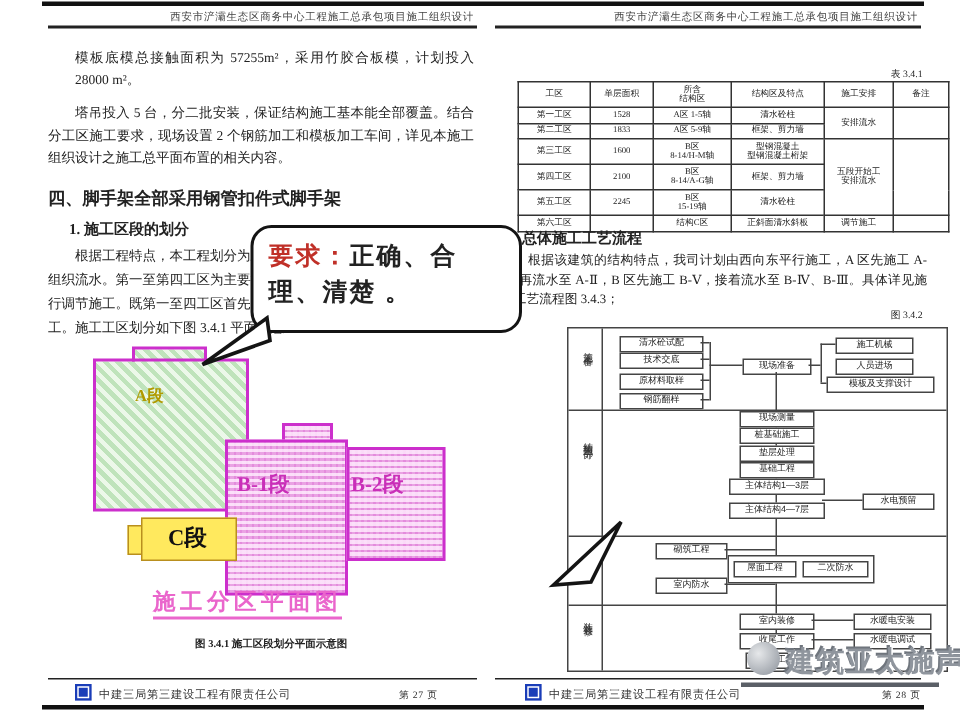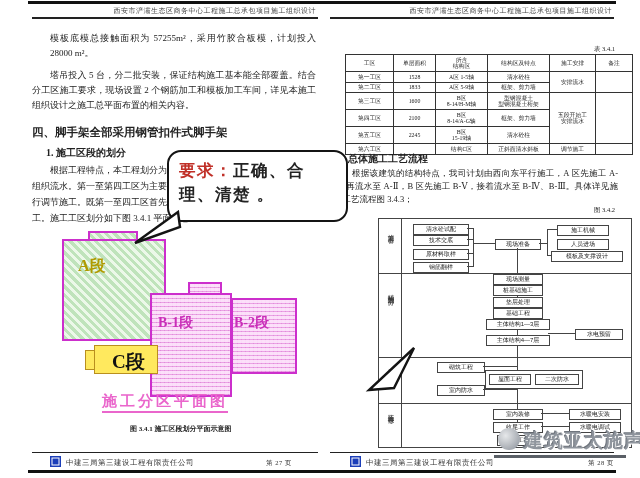--- a/index.html
+++ b/index.html
@@ -65,31 +65,31 @@
   <div class="abs h-big" style="left:32px;top:125px;">四、脚手架全部采用钢管扣件式脚手架</div>
   <div class="abs h-sub" style="left:46px;top:146px;">1. 施工区段的划分</div>
   <div class="abs frag" style="left:50px;top:163px;">根据工程特点，本工程划分为五个区</div>
   <div class="abs frag" style="left:32px;top:179px;">组织流水。第一至第四工区为主要控制工</div>
   <div class="abs frag" style="left:32px;top:195px;">行调节施工。既第一至四工区首先完成后</div>
   <div class="abs frag" style="left:32px;top:211px;">工。施工工区划分如下图 3.4.1 平面示意</div>
 
   <div class="abs" style="left:0;top:0;width:0;height:0;">
     <div class="abs zoneA" style="left:88px;top:231px;width:46px;height:12px;"></div>
     <div class="abs zoneA" style="left:62px;top:239px;width:100px;height:98px;"></div>
-    <div class="abs zlbl" style="left:78px;top:256px;font-size:16px;color:#b09a00;">A段</div>
+    <div class="abs zlbl" style="left:90px;top:256px;font-size:11px;color:#b09a00;">A段</div>
 
     <div class="abs zoneB" style="left:188px;top:282px;width:30px;height:16px;"></div>
     <div class="abs zoneB" style="left:150px;top:293px;width:78px;height:100px;"></div>
     <div class="abs zoneB" style="left:231px;top:298px;width:62px;height:72px;"></div>
     <div class="abs zlbl" style="left:158px;top:314px;font-size:14px;color:#c92fb8;">B-1段</div>
     <div class="abs zlbl" style="left:234px;top:314px;font-size:14px;color:#c92fb8;">B-2段</div>
 
     <div class="abs zoneC" style="left:85px;top:350px;width:12px;height:18px;"></div>
     <div class="abs zoneC" style="left:94px;top:345px;width:62px;height:27px;"></div>
-    <div class="abs zlbl" style="left:112px;top:349px;font-size:19px;color:#111;">C段</div>
+    <div class="abs zlbl" style="left:112px;top:349px;font-size:15px;color:#111;">C段</div>
 
     <div class="abs plan-label" style="left:102px;top:392px;">施工分区平面图</div>
     <div class="abs caption" style="left:130px;top:424px;">图 3.4.1 施工区段划分平面示意图</div>
   </div>
 
   <div class="rule" style="left:32px;top:452px;width:286px;height:1px;"></div>
   <div class="logo" style="left:50px;top:456px;"></div>
   <div class="abs foot" style="left:66px;top:458px;">中建三局第三建设工程有限责任公司</div>
   <div class="abs foot" style="left:266px;top:459px;font-size:6.5px;">第 27 页</div>
 

